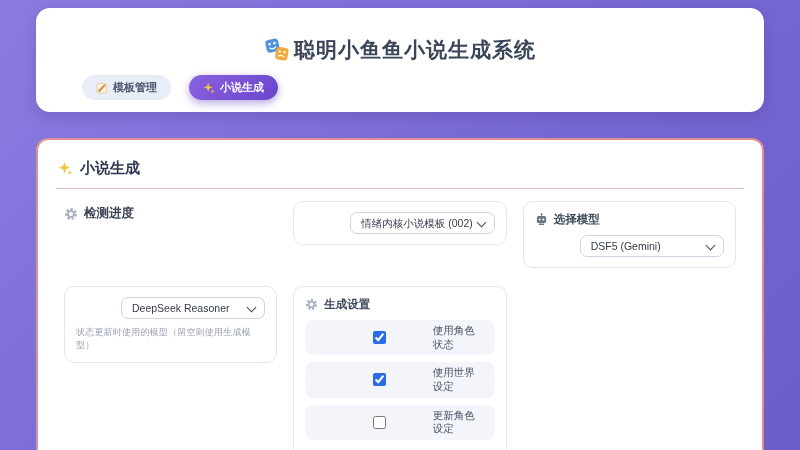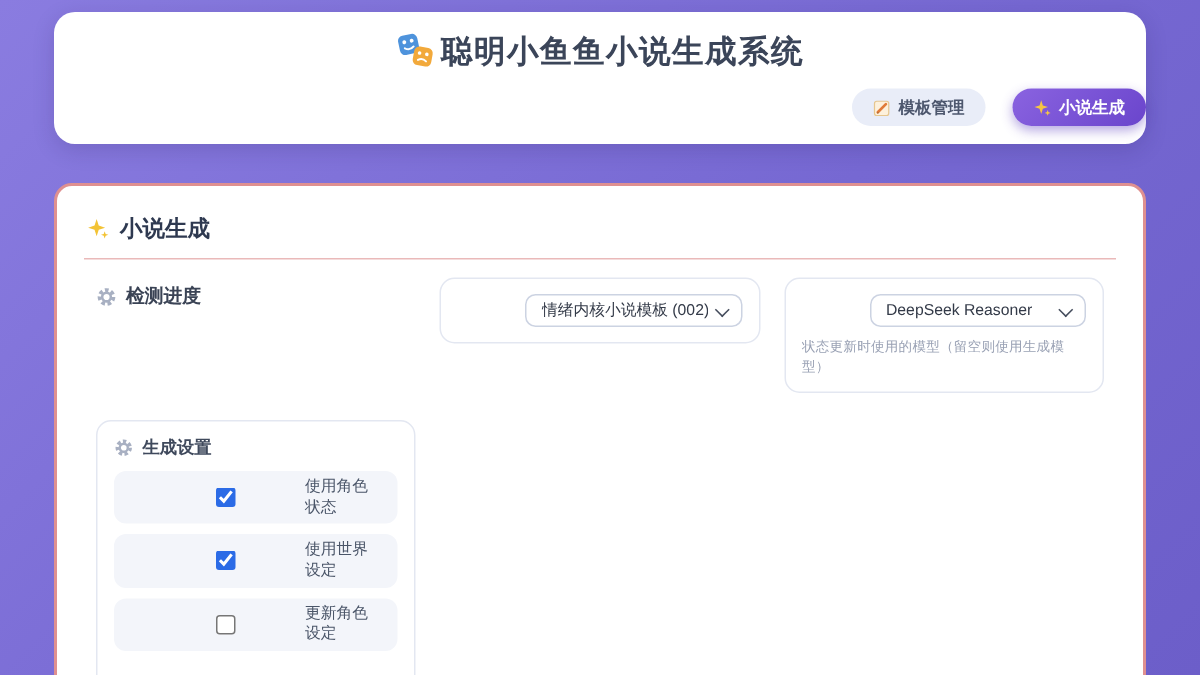--- a/index.html
+++ b/index.html
@@ -8,23 +8,23 @@
     font-family:"Liberation Sans","DejaVu Sans",sans-serif;
     background:linear-gradient(135deg,#8a7ce0 0%,#7668d2 55%,#6c5ec9 100%);
     padding-top:8px;
   }
   .header-card{
     width:728px;margin:0 auto;background:#ffffff;border-radius:14px;
     padding:12px 0 12px 0;text-align:center;box-shadow:0 4px 14px rgba(40,30,90,.18);
   }
   .app-title{
     display:flex;align-items:center;justify-content:center;gap:4px;
-    font-size:21px;font-weight:bold;color:#3b4559;letter-spacing:1px;
-  }
-  .tabs{display:flex;justify-content:flex-end;gap:18px;margin-top:11px;}
+    font-size:21px;font-weight:bold;color:#3b4559;letter-spacing:1px;margin-top:16px;
+  }
+  .tabs{display:flex;justify-content:flex-start;gap:18px;margin-top:11px;padding-left:46px;}
   .tab{
     display:inline-flex;align-items:center;gap:5px;border:none;cursor:pointer;
     font-size:11px;font-weight:bold;padding:5px 14px;border-radius:15px;
     font-family:inherit;
   }
   .tab.inactive{background:#e9edf8;color:#4d576e;}
   .tab.active{background:linear-gradient(135deg,#8a63e0,#6a45cc);color:#ffffff;box-shadow:0 3px 8px rgba(90,60,190,.45);}
   .main-card{
     width:728px;margin:26px auto 0;background:#ffffff;border:2px solid #df9090;
     border-radius:12px;padding:13px 16px 20px;height:560px;
@@ -157,20 +157,40 @@
 
 
     <div class="field-card">
       <div class="select-wrap">
         <select>
           <option>情绪内核小说模板 (002)</option>
         </select>
       </div>
     </div>
 
+    <div class="field-card">
+      <div class="field-label">
+        <span class="icon">
+          <svg width="13" height="13" viewBox="0 0 14 14">
+            <line x1="7" y1="1" x2="7" y2="3" stroke="#6b7486" stroke-width="1.2"></line>
+            <circle cx="7" cy="1.3" r="1" fill="#6b7486"></circle>
+            <rect x="2" y="3.2" width="10" height="7.6" rx="2" fill="#6b7486"></rect>
+            <circle cx="5" cy="7" r="1.1" fill="#fff"></circle>
+            <circle cx="9" cy="7" r="1.1" fill="#fff"></circle>
+            <rect x="4" y="11.4" width="6" height="1.4" rx=".7" fill="#6b7486"></rect>
+          </svg>
+        </span>
+        <span>选择模型</span>
+      </div>
+      <div class="select-wrap">
+        <select>
+          <option>DSF5 (Gemini)</option>
+        </select>
+      </div>
+    </div>
 
     <div class="field-card">
       <div class="select-wrap">
         <select>
           <option>DeepSeek Reasoner</option>
         </select>
       </div>
       <div class="hint">状态更新时使用的模型（留空则使用生成模型）</div>
     </div>
 

